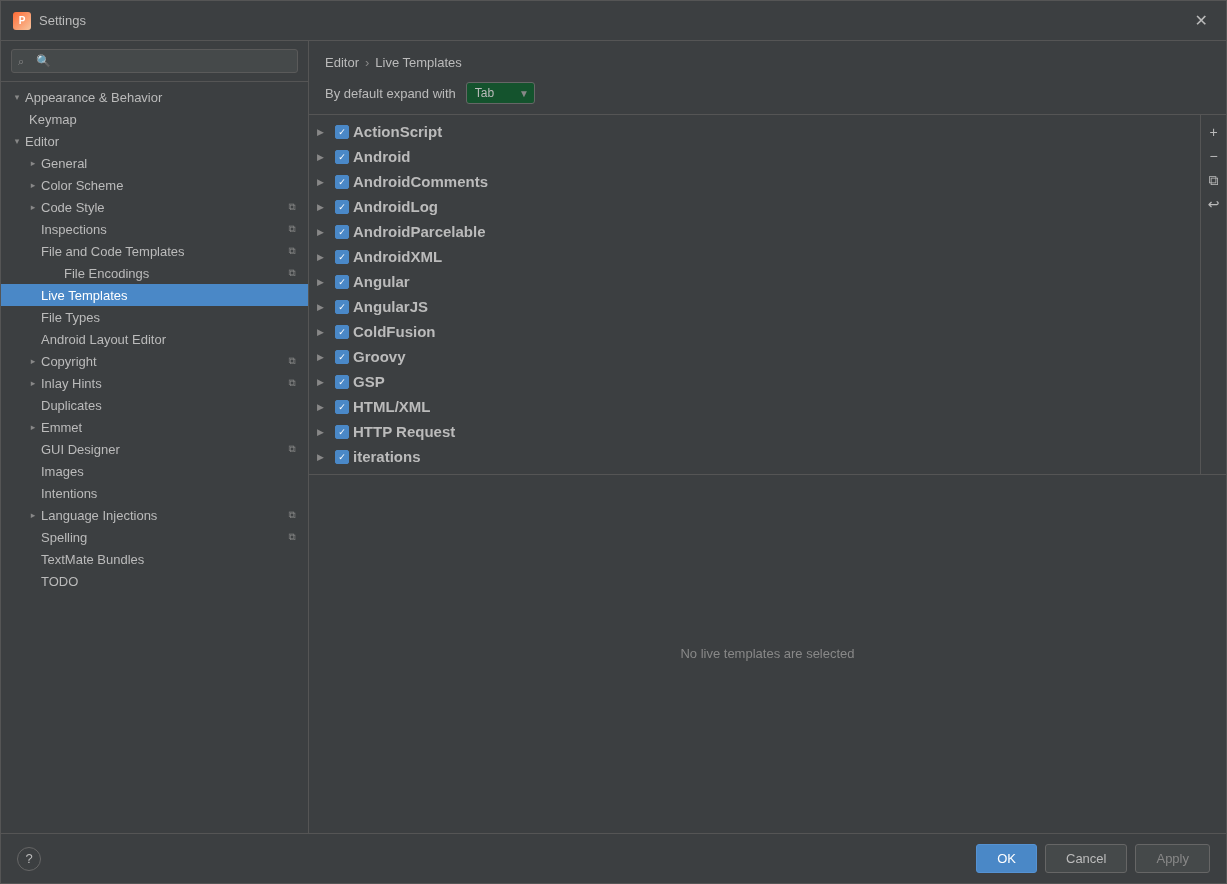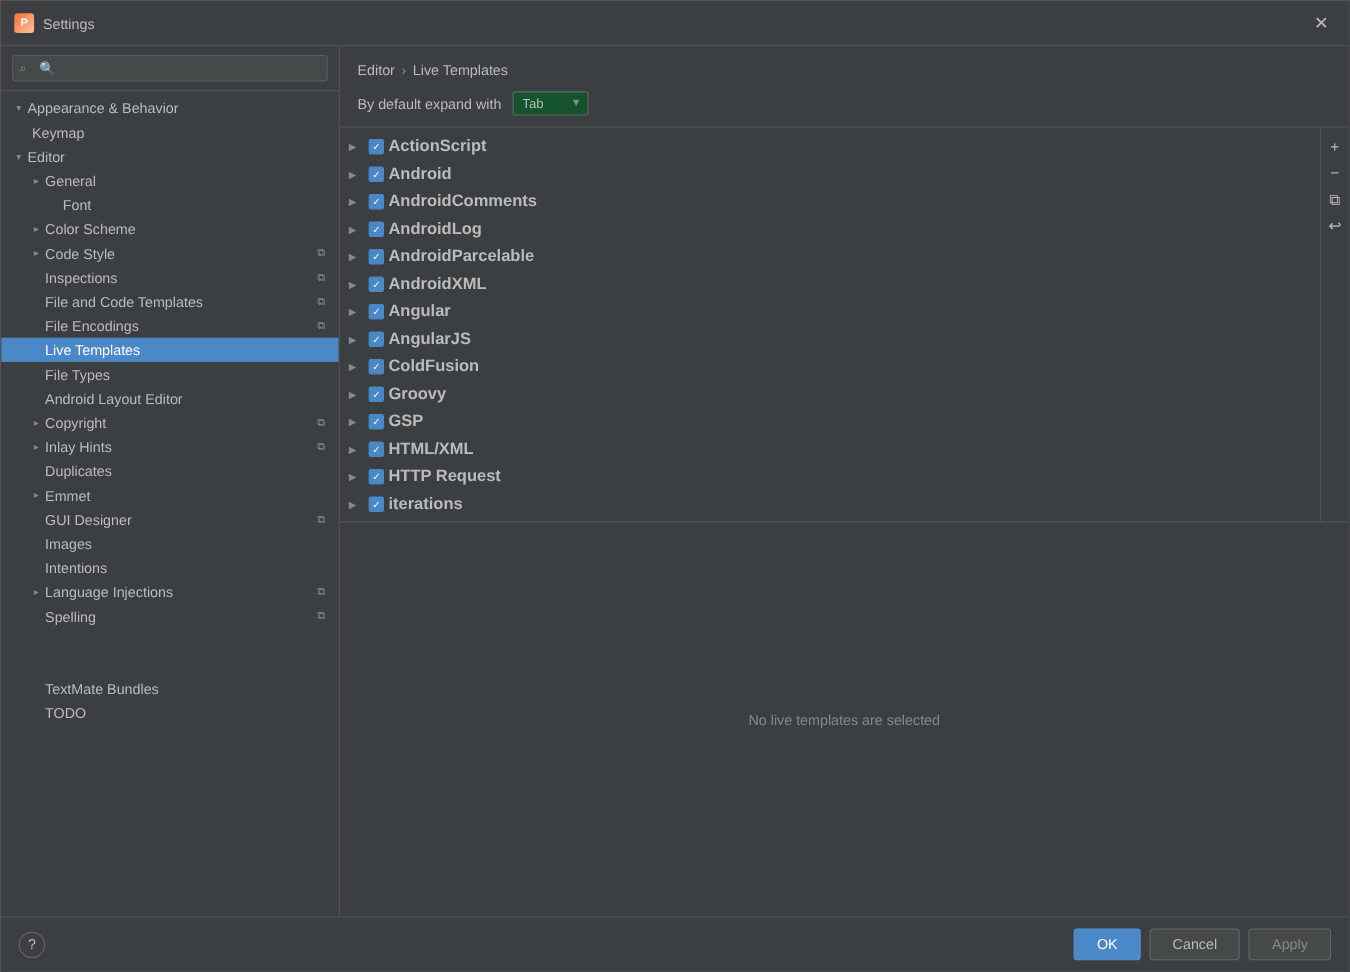--- a/index.html
+++ b/index.html
@@ -371,44 +371,40 @@
             <span class="item-label">Keymap</span>
           </div>
           <div class="tree-item" style="padding-left: 8px;">
             <span class="arrow">▾</span>
             <span class="item-label">Editor</span>
           </div>
           <div class="tree-item" style="padding-left: 24px;">
             <span class="arrow">▸</span>
             <span class="item-label">General</span>
           </div>
-          <div class="tree-item" style="padding-left: 40px;">
-            <span class="arrow"></span>
-            <span class="item-label">Font</span>
-          </div>
           <div class="tree-item" style="padding-left: 24px;">
             <span class="arrow">▸</span>
             <span class="item-label">Color Scheme</span>
           </div>
           <div class="tree-item" style="padding-left: 24px;">
             <span class="arrow">▸</span>
             <span class="item-label">Code Style</span>
             <span class="copy-icon">⧉</span>
           </div>
           <div class="tree-item" style="padding-left: 24px;">
             <span class="arrow"></span>
             <span class="item-label">Inspections</span>
             <span class="copy-icon">⧉</span>
           </div>
           <div class="tree-item" style="padding-left: 24px;">
             <span class="arrow"></span>
             <span class="item-label">File and Code Templates</span>
             <span class="copy-icon">⧉</span>
           </div>
-          <div class="tree-item" style="padding-left: 24px;">
+          <div class="tree-item" style="padding-left: 24px; gap: 23px;">
             <span class="arrow"></span>
             <span class="item-label">File Encodings</span>
             <span class="copy-icon">⧉</span>
           </div>
           <div class="tree-item active" style="padding-left: 24px;">
             <span class="arrow"></span>
             <span class="item-label">Live Templates</span>
           </div>
           <div class="tree-item" style="padding-left: 24px;">
             <span class="arrow"></span>
@@ -452,21 +448,21 @@
           <div class="tree-item" style="padding-left: 24px;">
             <span class="arrow">▸</span>
             <span class="item-label">Language Injections</span>
             <span class="copy-icon">⧉</span>
           </div>
           <div class="tree-item" style="padding-left: 24px;">
             <span class="arrow"></span>
             <span class="item-label">Spelling</span>
             <span class="copy-icon">⧉</span>
           </div>
-          <div class="tree-item" style="padding-left: 24px; margin-top: 44px;">
+          <div class="tree-item" style="padding-left: 24px;">
             <span class="arrow"></span>
             <span class="item-label">TextMate Bundles</span>
           </div>
           <div class="tree-item" style="padding-left: 24px;">
             <span class="arrow"></span>
             <span class="item-label">TODO</span>
           </div>
         </div>
     </div>
 

